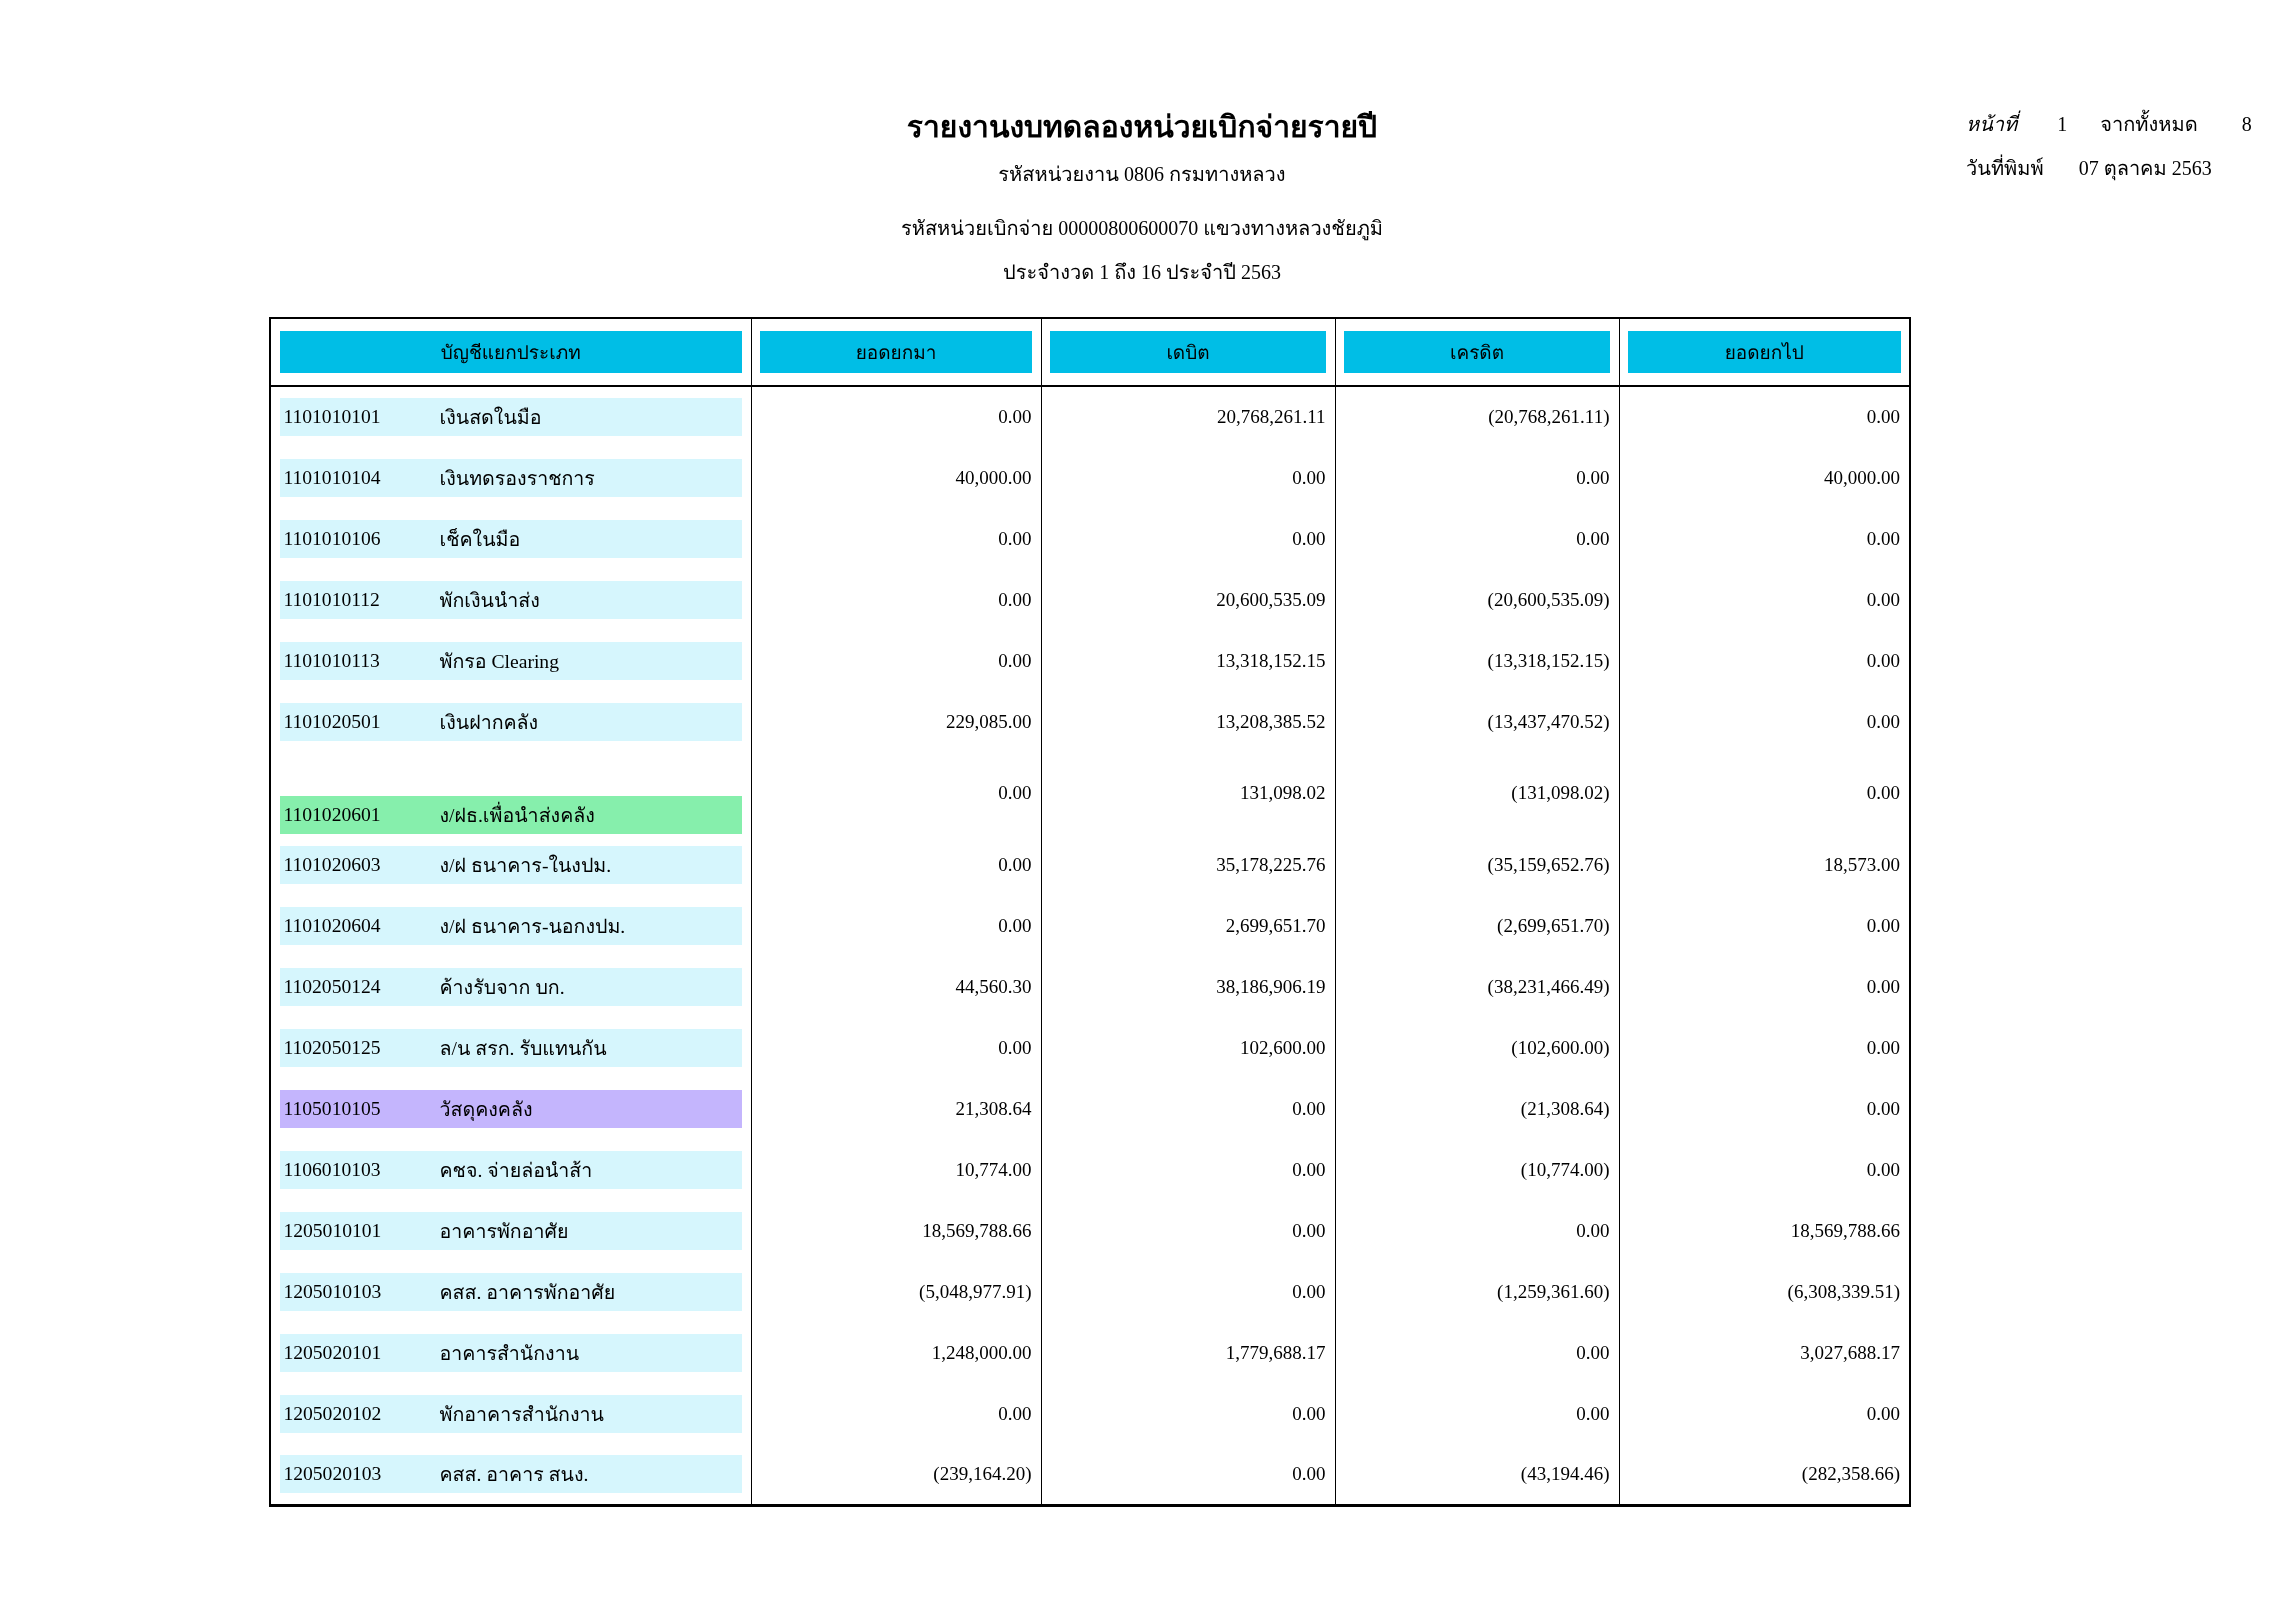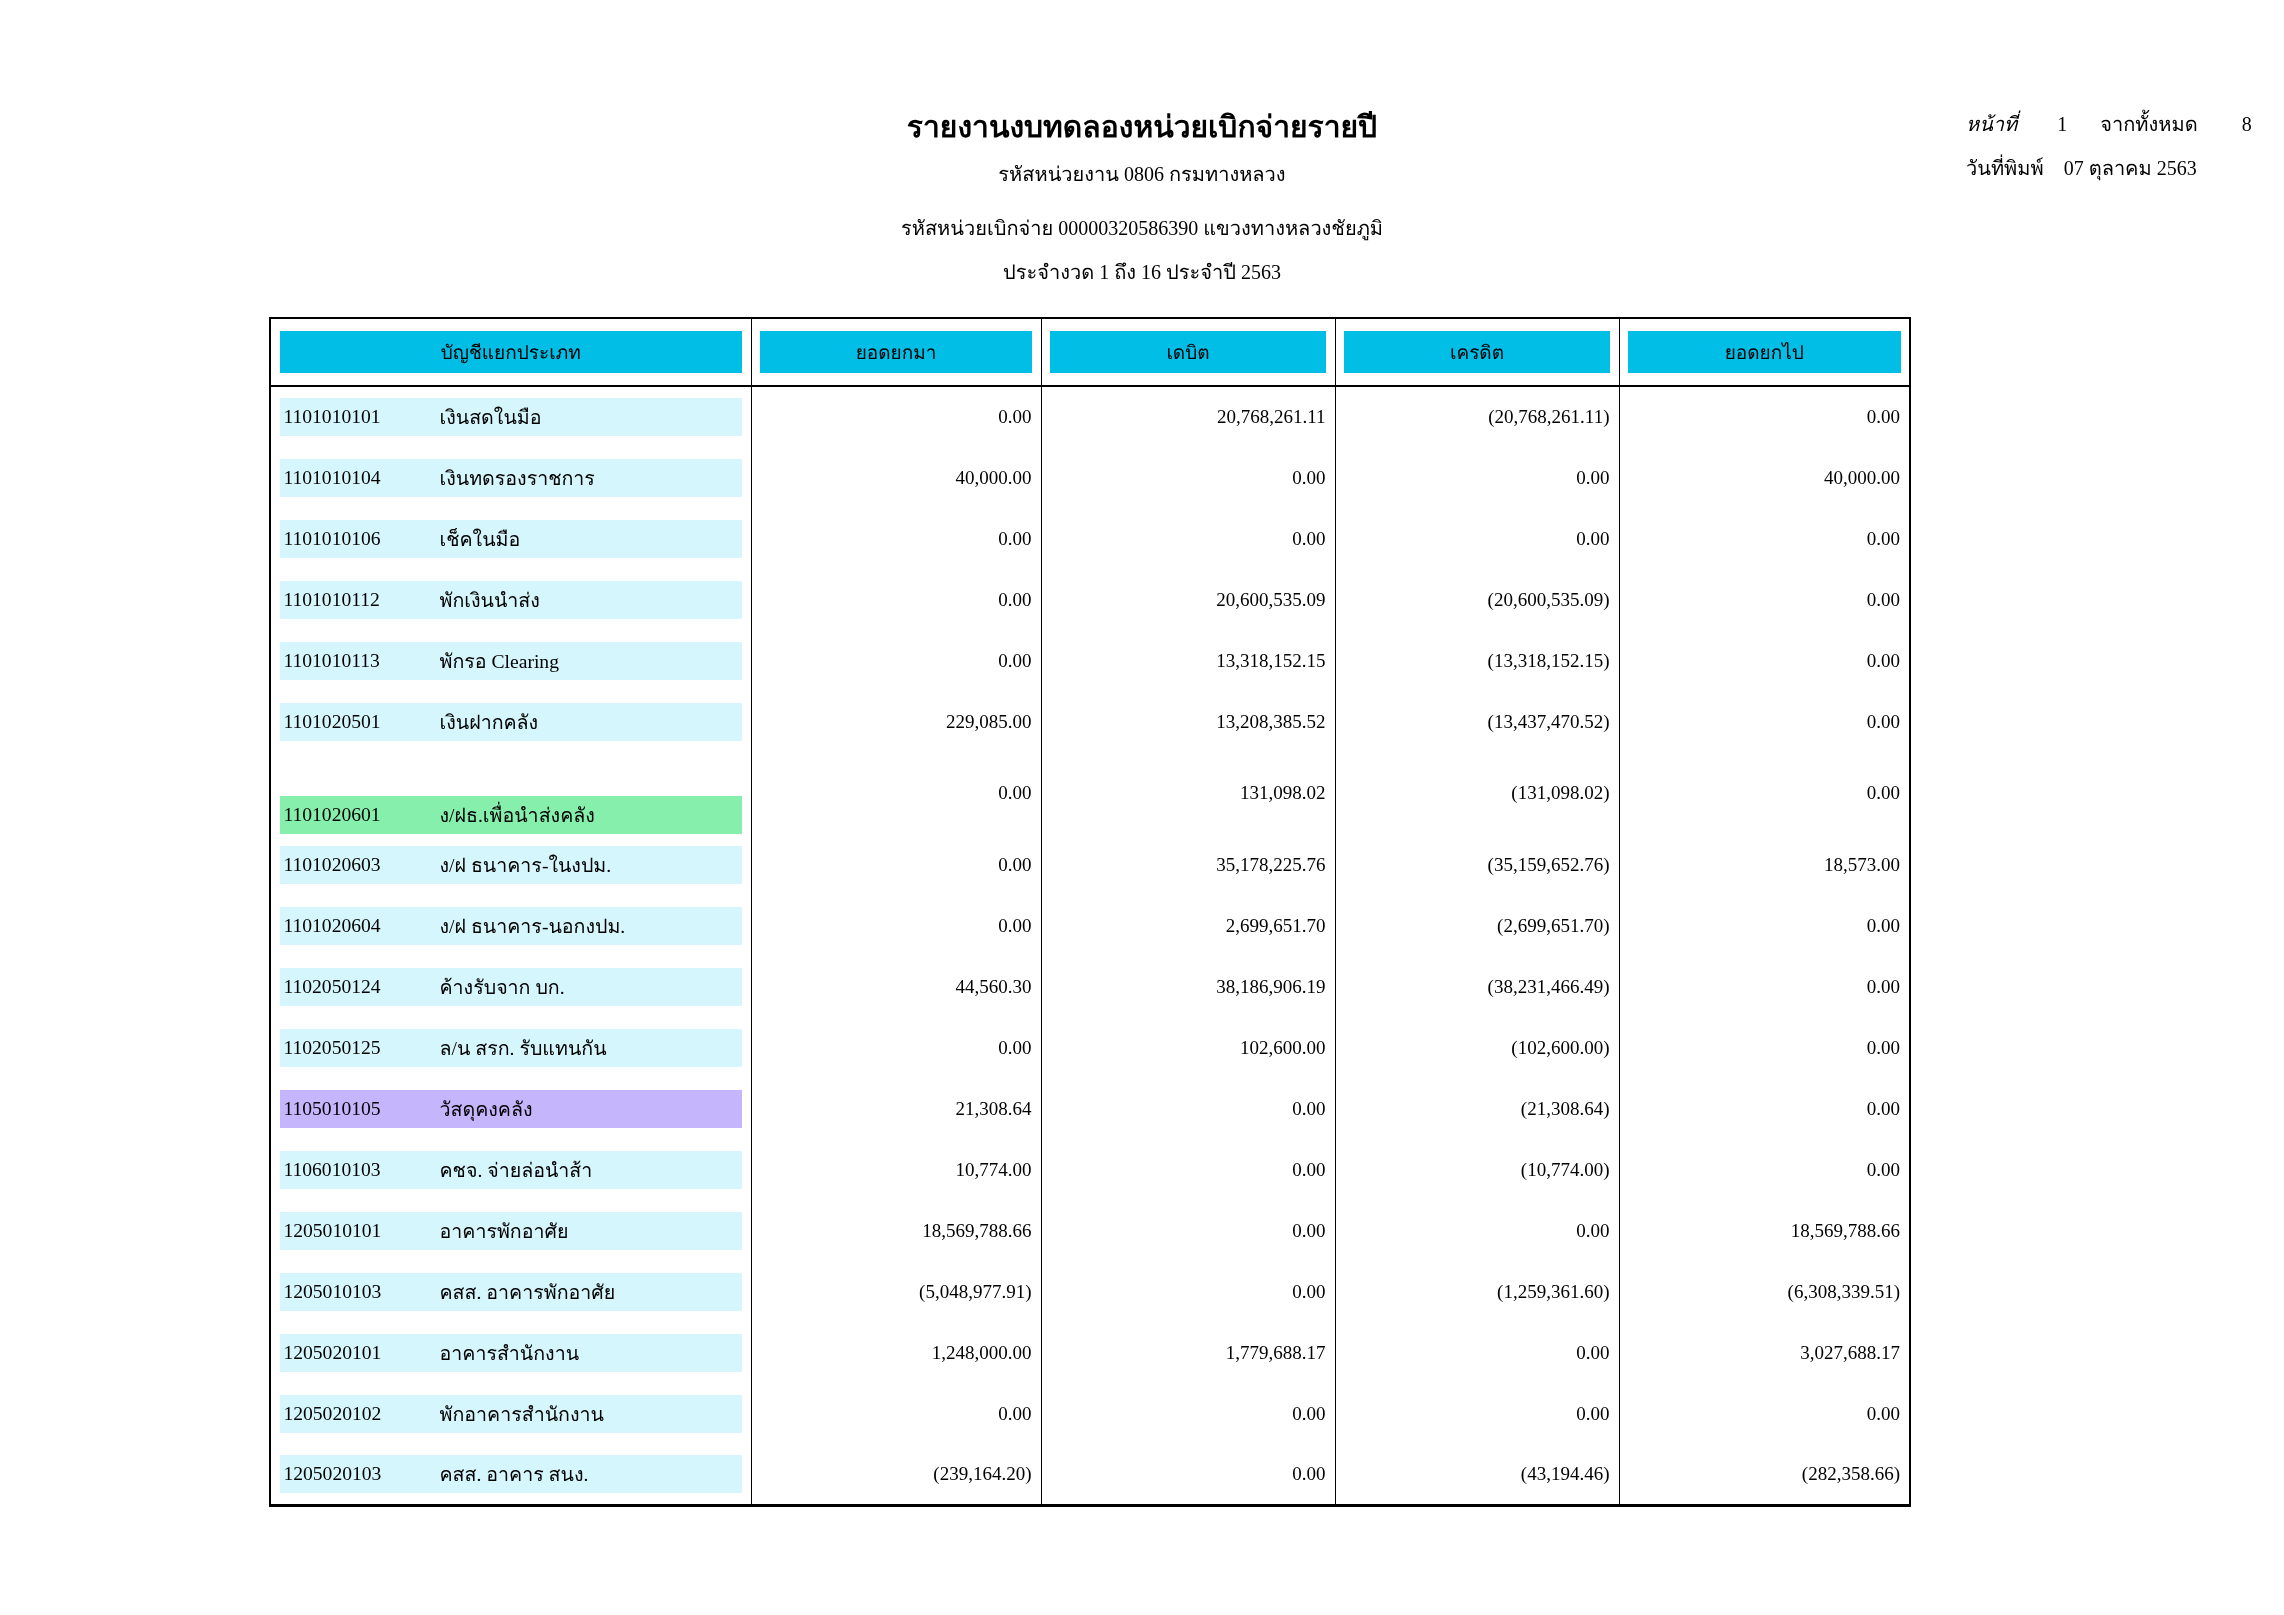--- a/index.html
+++ b/index.html
@@ -19,21 +19,21 @@
   .sub2 { top: 217px; font-size: 20px; }
   .sub3 { top: 261px; font-size: 20px; }
 
   
   .page-info { position: absolute; left: 1966px; top: 108px; font-size: 20px; white-space: nowrap; }
   .pi-row { display: flex; align-items: baseline; }
   .pi-row + .pi-row { margin-top: 11.7px; }
   .pi-label-page { margin-right: 40px; font-style: italic; }
   .pi-page-no { margin-right: 33px; }
   .pi-label-total { margin-right: 44px; }
-  .pi-label-date { margin-right: 20px; }
+  .pi-label-date { margin-right: 35px; }
 
   
   .trial-wrap { position: absolute; left: 269px; top: 317px; }
   table.trial {
     border-collapse: collapse;
     table-layout: fixed;
     width: 1640px;
     border: 2px solid #000;
     border-bottom-width: 3.3px;
   }
@@ -68,21 +68,21 @@
     white-space: nowrap;
   }
 </style>
 </head>
 <body>
 
 <div class="page">
 
   <div class="hline report-title">รายงานงบทดลองหน่วยเบิกจ่ายรายปี</div>
   <div class="hline sub1">รหัสหน่วยงาน 0806 กรมทางหลวง</div>
-  <div class="hline sub2">รหัสหน่วยเบิกจ่าย 00000320586390 แขวงทางหลวงชัยภูมิ</div>
+  <div class="hline sub2">รหัสหน่วยเบิกจ่าย 00000800600070 แขวงทางหลวงชัยภูมิ</div>
   <div class="hline sub3">ประจำงวด 1 ถึง 16 ประจำปี 2563</div>
 
   <div class="page-info">
     <div class="pi-row">
       <span class="pi-label-page">หน้าที่</span>
       <span class="pi-page-no">1</span>
       <span class="pi-label-total">จากทั้งหมด</span>
       <span>8</span>
     </div>
     <div class="pi-row">

